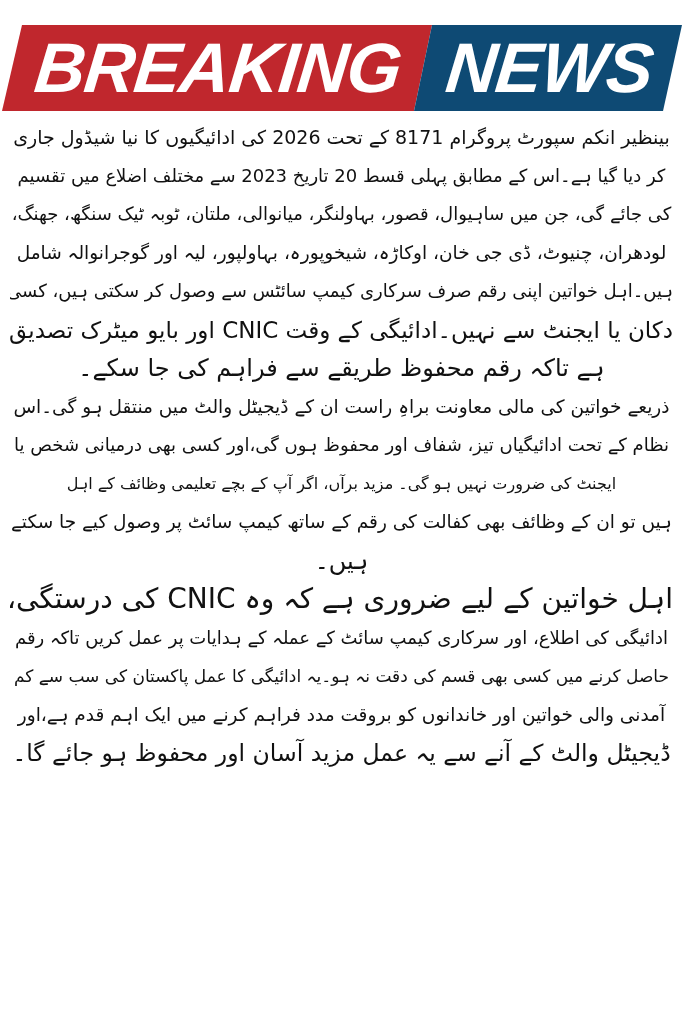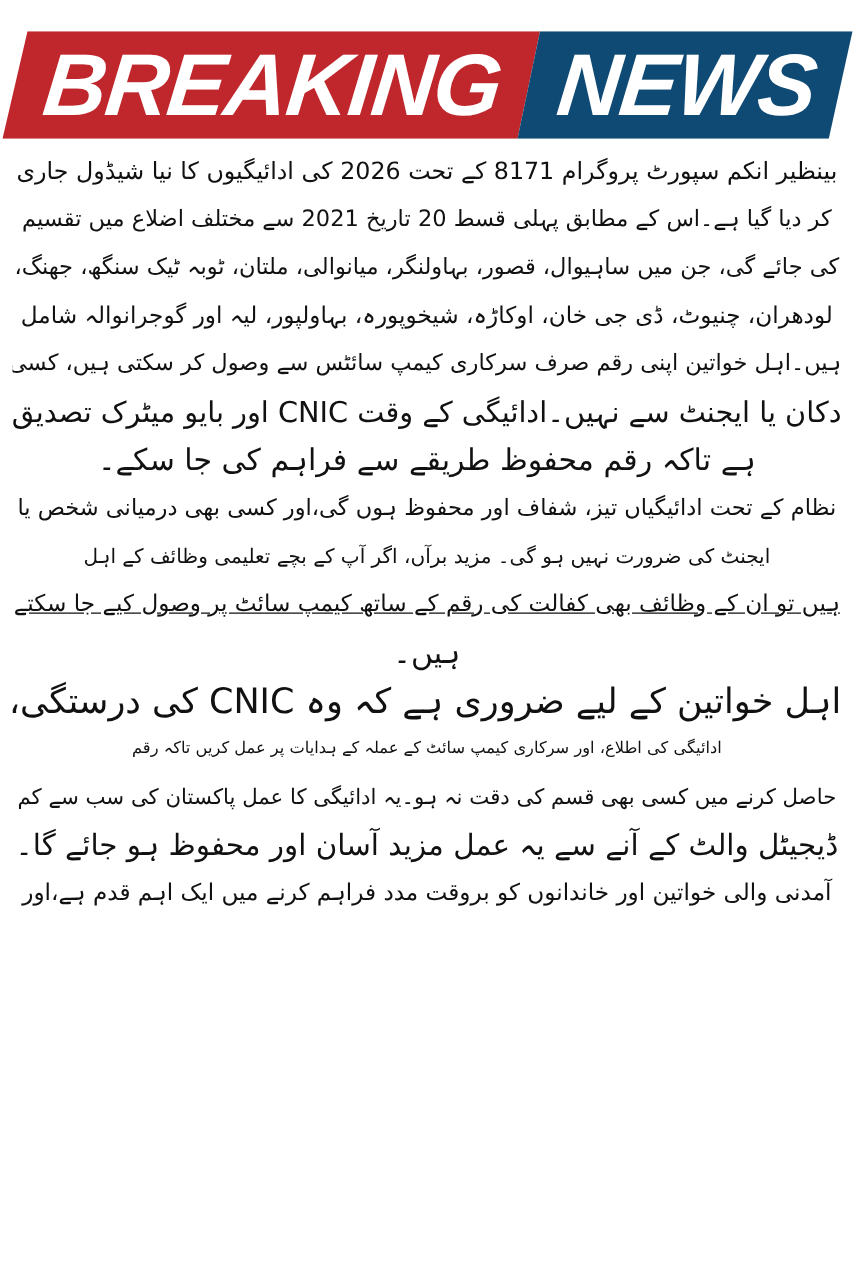--- a/index.html
+++ b/index.html
@@ -33,33 +33,34 @@
     <polygon points="22,0 432,0 414,86 2,86" fill="#c0272d"></polygon>
     <polygon points="432,0 682,0 663,86 414,86" fill="#0e4a74"></polygon>
   </svg>
   <div class="banner-text breaking">BREAKING</div>
   <div class="banner-text news">NEWS</div>
 </div>
 
 <div class="article">
   <div class="para">
     <span class="line" style="font-size: 19px;">بینظیر انکم سپورٹ پروگرام 8171 کے تحت 2026 کی ادائیگیوں کا نیا شیڈول جاری</span>
-    <span class="line" style="font-size: 18px;">کر دیا گیا ہے۔اس کے مطابق پہلی قسط 20 تاریخ 2021 سے مختلف اضلاع میں تقسیم</span>
+    <span class="line" style="font-size: 18px;">کر دیا گیا ہے۔اس کے مطابق پہلی قسط 20 تاریخ 2023 سے مختلف اضلاع میں تقسیم</span>
     <span class="line" style="font-size: 18px;">کی جائے گی، جن میں ساہیوال، قصور، بہاولنگر، میانوالی، ملتان، ٹوبہ ٹیک سنگھ، جھنگ،</span>
     <span class="line" style="font-size: 18.5px;">لودھران، چنیوٹ، ڈی جی خان، اوکاڑہ، شیخوپورہ، بہاولپور، لیہ اور گوجرانوالہ شامل</span>
     <span class="line" style="font-size: 18px;">ہیں۔اہل خواتین اپنی رقم صرف سرکاری کیمپ سائٹس سے وصول کر سکتی ہیں، کسی</span>
     <span class="line" style="font-size: 23px;">دکان یا ایجنٹ سے نہیں۔ادائیگی کے وقت CNIC اور بایو میٹرک تصدیق لازمی</span>
     <span class="line">ہے تاکہ رقم محفوظ طریقے سے فراہم کی جا سکے۔</span>
   </div>
   <div class="para">
+    <span class="line" style="font-size: 18.5px;">ذریعے خواتین کی مالی معاونت براہِ راست ان کے ڈیجیٹل والٹ میں منتقل ہو گی۔اس</span>
     <span class="line" style="font-size: 18px;">نظام کے تحت ادائیگیاں تیز، شفاف اور محفوظ ہوں گی،اور کسی بھی درمیانی شخص یا</span>
     <span class="line" style="font-size: 16px;">ایجنٹ کی ضرورت نہیں ہو گی۔ مزید برآں، اگر آپ کے بچے تعلیمی وظائف کے اہل</span>
-    <span class="line" style="font-size: 18.5px; text-decoration: underline;">ہیں تو ان کے وظائف بھی کفالت کی رقم کے ساتھ کیمپ سائٹ پر وصول کیے جا سکتے</span>
+    <span class="line" style="font-size: 18.5px;">ہیں تو ان کے وظائف بھی کفالت کی رقم کے ساتھ کیمپ سائٹ پر وصول کیے جا سکتے</span>
     <span class="line">ہیں۔</span>
   </div>
   <div class="para">
     <span class="line" style="font-size: 28px;">اہل خواتین کے لیے ضروری ہے کہ وہ CNIC کی درستگی، SMS کے ذریعے</span>
-    <span class="line" style="font-size: 13px;">ادائیگی کی اطلاع، اور سرکاری کیمپ سائٹ کے عملہ کے ہدایات پر عمل کریں تاکہ رقم</span>
+    <span class="line" style="font-size: 18px;">ادائیگی کی اطلاع، اور سرکاری کیمپ سائٹ کے عملہ کے ہدایات پر عمل کریں تاکہ رقم</span>
     <span class="line" style="font-size: 17px;">حاصل کرنے میں کسی بھی قسم کی دقت نہ ہو۔یہ ادائیگی کا عمل پاکستان کی سب سے کم</span>
+    <span class="line" style="font-size: 18.5px;">آمدنی والی خواتین اور خاندانوں کو بروقت مدد فراہم کرنے میں ایک اہم قدم ہے،اور</span>
     <span class="line" style="font-size: 23.5px;">ڈیجیٹل والٹ کے آنے سے یہ عمل مزید آسان اور محفوظ ہو جائے گا۔</span>
-    <span class="line" style="font-size: 18.5px;">آمدنی والی خواتین اور خاندانوں کو بروقت مدد فراہم کرنے میں ایک اہم قدم ہے،اور</span>
   </div>
 </div>
 
 </body></html>

